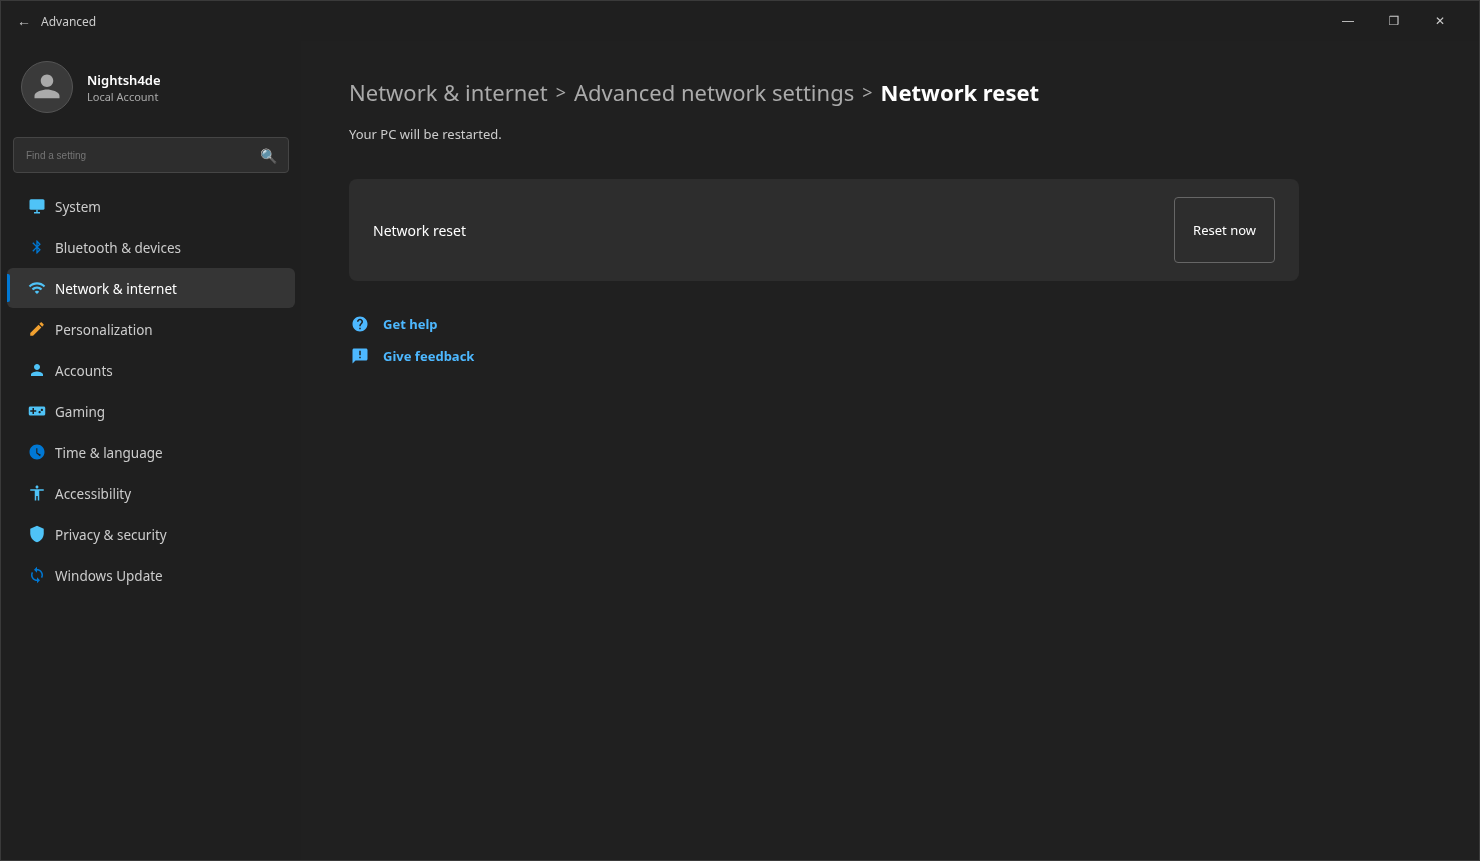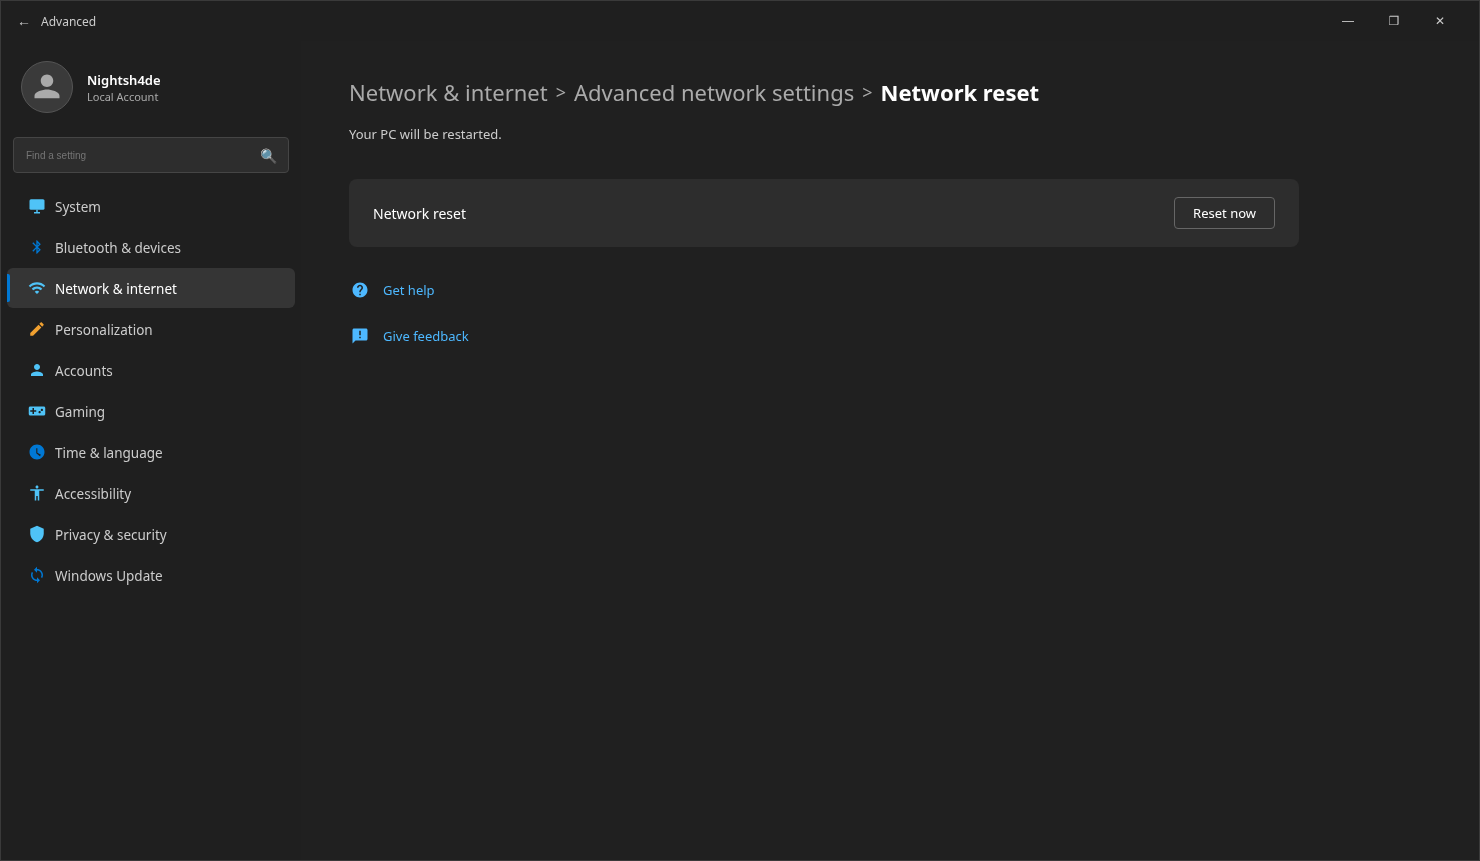--- a/index.html
+++ b/index.html
@@ -276,30 +276,31 @@
     .reset-card-label {
       font-size: 14px;
       color: #ffffff;
     }
 
     .reset-now-btn {
       background: #2d2d2d;
       border: 1px solid #666;
       border-radius: 4px;
       color: #ffffff;
-      padding: 6px 18px;
+      padding: 23px 18px;
       font-size: 13px;
       cursor: pointer;
       font-family: inherit;
     }
 
     .help-links {
       display: flex;
       flex-direction: column;
-      gap: 24px;
+      gap: 10px;
+      font-weight: bold;
     }
 
     .help-link {
       display: flex;
       align-items: center;
       gap: 12px;
       color: #4db8ff;
       font-size: 13px;
       cursor: pointer;
       width: fit-content;

